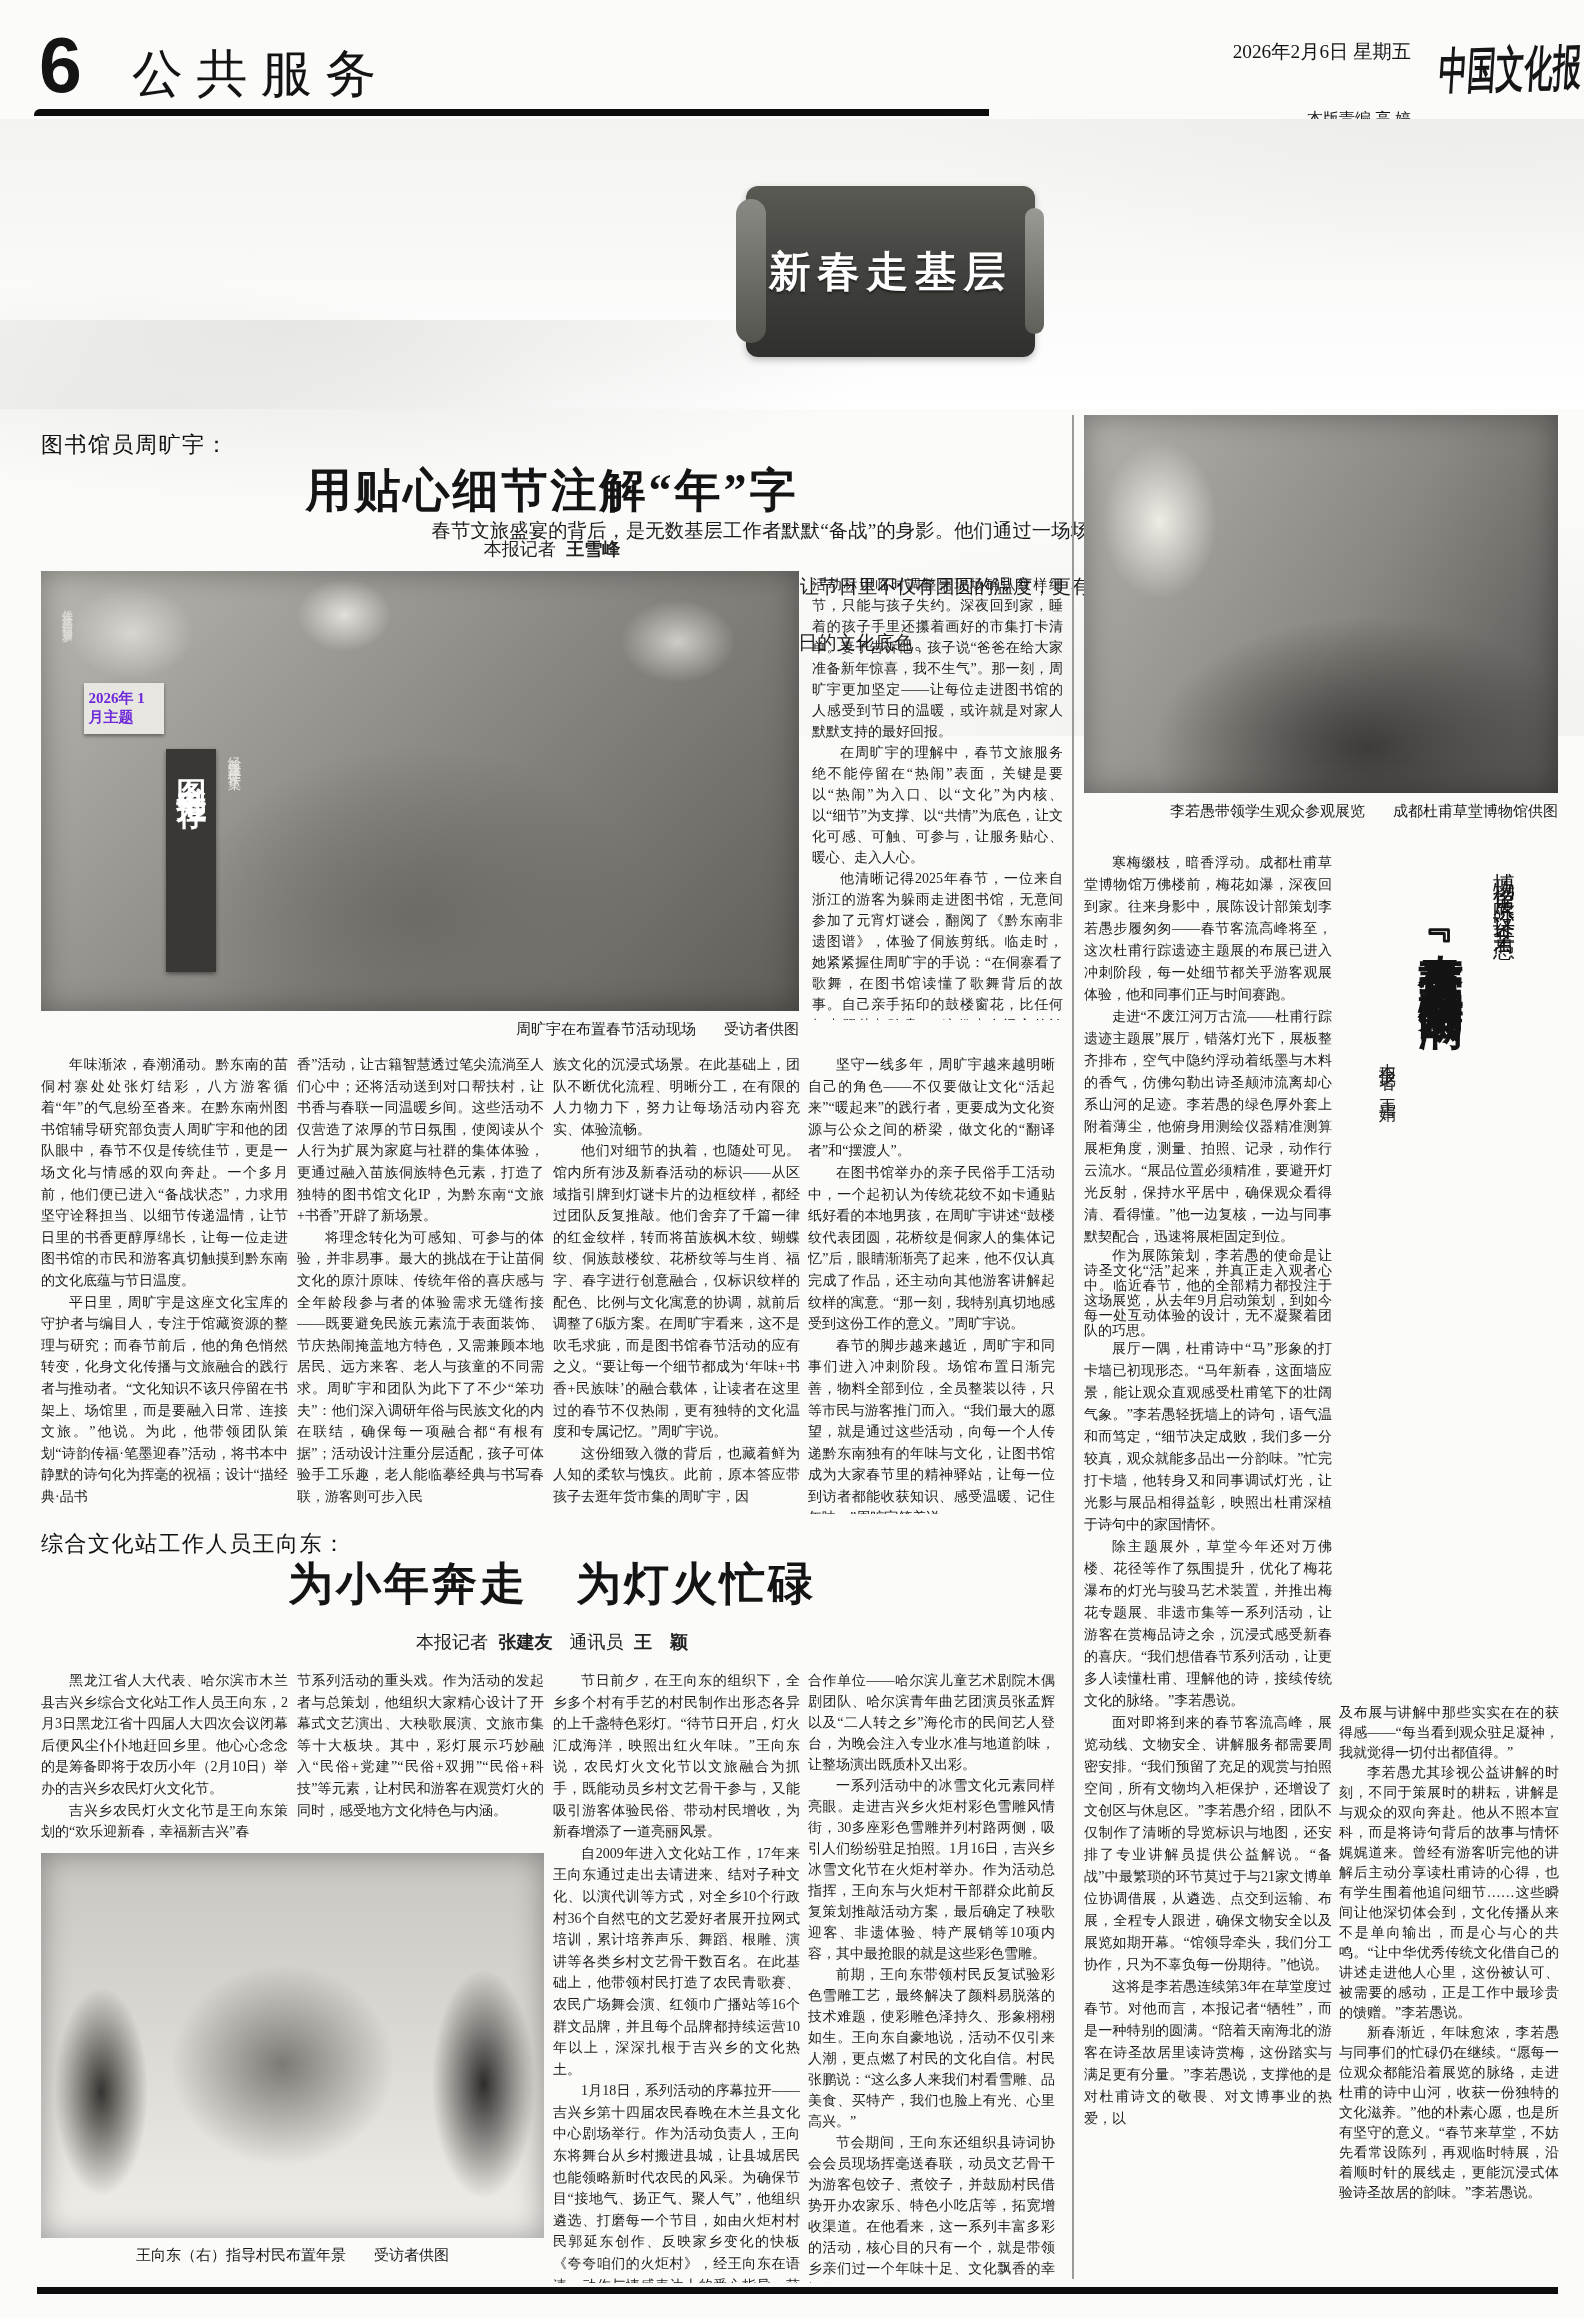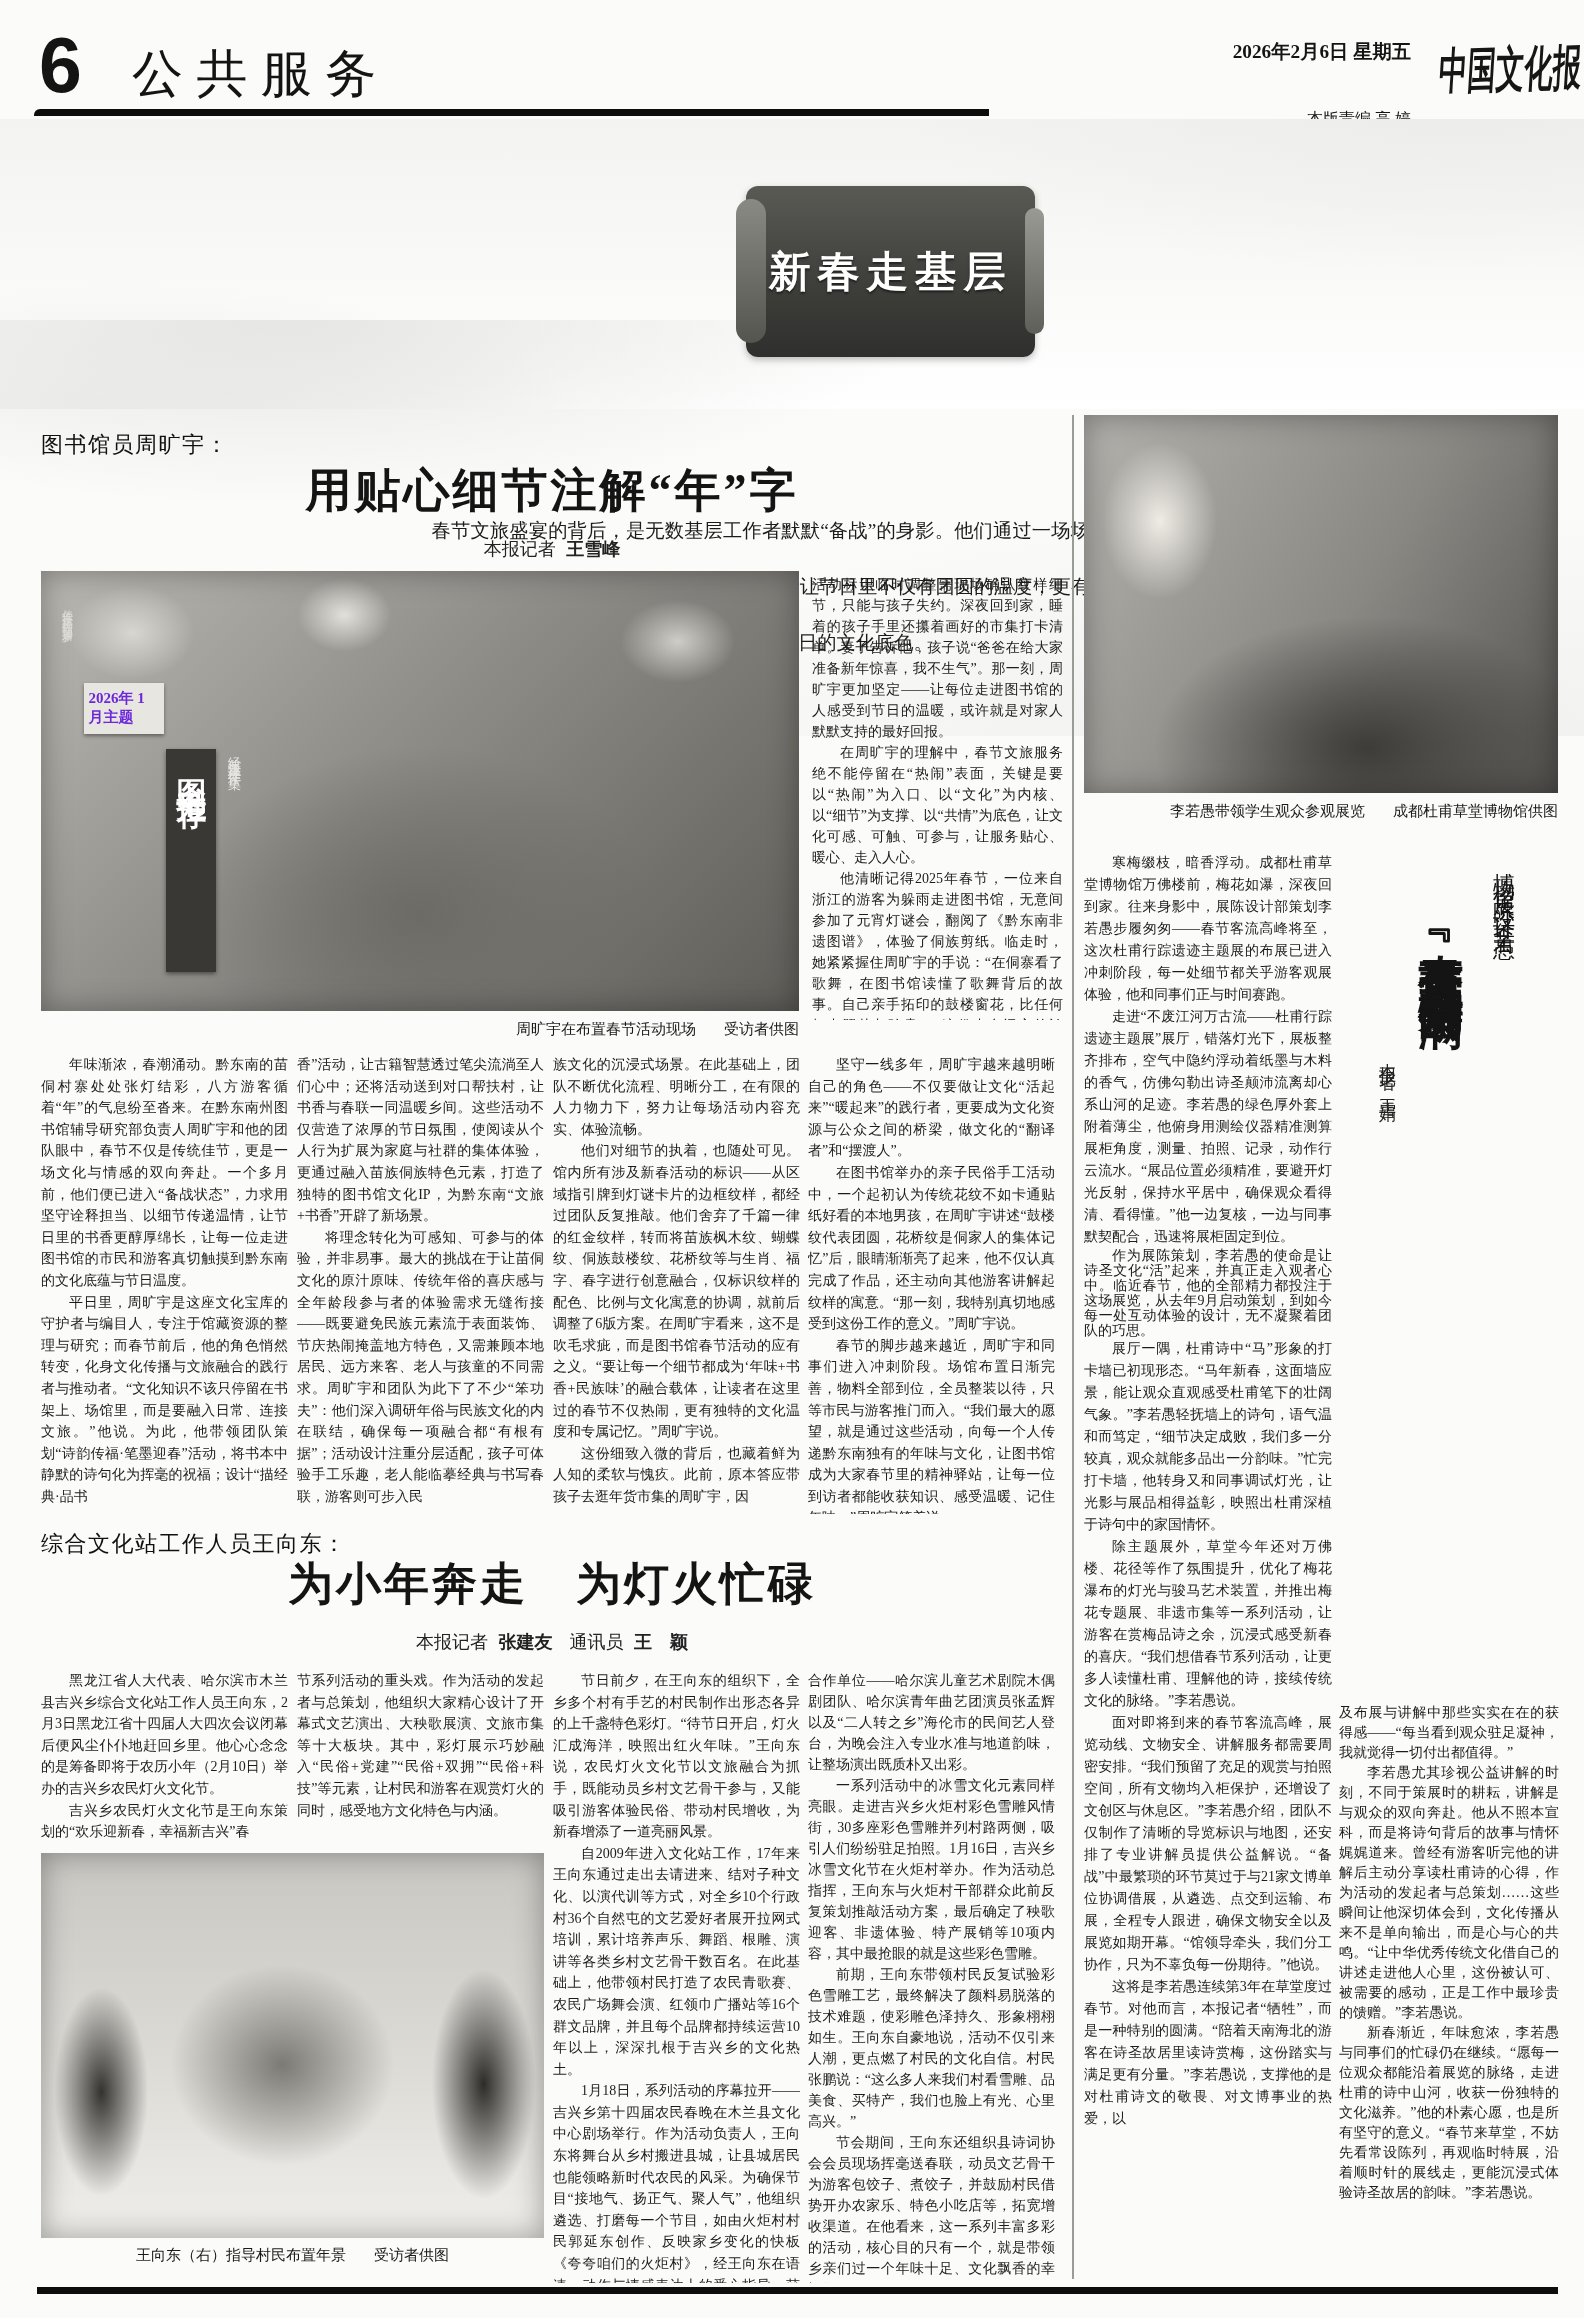--- a/index.html
+++ b/index.html
@@ -8,21 +8,21 @@
     background:#fbfbfa;color:#141414;
     font-family:"Liberation Serif","DejaVu Serif",serif;
     overflow:hidden;
   }
   .abs{position:absolute;}
   
   .pagenum{left:39px;top:27px;font-size:77px;font-weight:700;line-height:77px;font-family:"Liberation Sans","DejaVu Sans",sans-serif;}
   .section{left:132px;top:42px;font-size:51px;font-weight:400;letter-spacing:13.4px;line-height:65px;}
   .header-rule{left:34px;top:109px;width:955px;height:6.7px;background:#0d0d0d;border-top-left-radius:6px;}
   .meta{left:996px;top:40px;width:415px;text-align:right;line-height:23px;}
-  .meta .d1{font-size:19.3px;font-weight:700;text-align:right;}
+  .meta .d1{font-size:19.3px;font-weight:400;text-align:right;}
   .meta .d2{font-size:16px;margin-top:44px;}
   .meta .d3{font-size:16.4px;}
   .masthead{left:1441px;top:39px;width:223px;font-size:49px;font-weight:700;white-space:nowrap;
     transform:scaleX(0.58) skewX(-7deg) rotate(-1deg);transform-origin:left top;color:#161616;}
   
   .deco-band{left:0;top:119px;width:1585px;height:290px;
     background:
       radial-gradient(669px 223px at 8% 110%, #e9e9e7 0%, rgba(233,233,231,0) 70%),
       radial-gradient(818px 268px at 92% -10%, #ececea 0%, rgba(236,236,234,0) 70%),
       linear-gradient(#f3f3f1, #ffffff);}
@@ -193,20 +193,20 @@
     <p style="line-height:22px">寒梅缀枝，暗香浮动。成都杜甫草堂博物馆万佛楼前，梅花如瀑，深夜回到家。往来身影中，展陈设计部策划李若愚步履匆匆——春节客流高峰将至，这次杜甫行踪遗迹主题展的布展已进入冲刺阶段，每一处细节都关乎游客观展体验，他和同事们正与时间赛跑。</p>
     <p style="line-height:22px">走进“不废江河万古流——杜甫行踪遗迹主题展”展厅，错落灯光下，展板整齐排布，空气中隐约浮动着纸墨与木料的香气，仿佛勾勒出诗圣颠沛流离却心系山河的足迹。李若愚的绿色厚外套上附着薄尘，他俯身用测绘仪器精准测算展柜角度，测量、拍照、记录，动作行云流水。“展品位置必须精准，要避开灯光反射，保持水平居中，确保观众看得清、看得懂。”他一边复核，一边与同事默契配合，迅速将展柜固定到位。</p>
     <p style="line-height:15px">作为展陈策划，李若愚的使命是让诗圣文化“活”起来，并真正走入观者心中。临近春节，他的全部精力都投注于这场展览，从去年9月启动策划，到如今每一处互动体验的设计，无不凝聚着团队的巧思。</p>
     <p style="line-height:22px">展厅一隅，杜甫诗中“马”形象的打卡墙已初现形态。“马年新春，这面墙应景，能让观众直观感受杜甫笔下的壮阔气象。”李若愚轻抚墙上的诗句，语气温和而笃定，“细节决定成败，我们多一分较真，观众就能多品出一分韵味。”忙完打卡墙，他转身又和同事调试灯光，让光影与展品相得益彰，映照出杜甫深植于诗句中的家国情怀。</p>
     <p style="line-height:22px">除主题展外，草堂今年还对万佛楼、花径等作了氛围提升，优化了梅花瀑布的灯光与骏马艺术装置，并推出梅花专题展、非遗市集等一系列活动，让游客在赏梅品诗之余，沉浸式感受新春的喜庆。“我们想借春节系列活动，让更多人读懂杜甫、理解他的诗，接续传统文化的脉络。”李若愚说。</p>
     <p style="line-height:22px">面对即将到来的春节客流高峰，展览动线、文物安全、讲解服务都需要周密安排。“我们预留了充足的观赏与拍照空间，所有文物均入柜保护，还增设了文创区与休息区。”李若愚介绍，团队不仅制作了清晰的导览标识与地图，还安排了专业讲解员提供公益解说。“备战”中最繁琐的环节莫过于与21家文博单位协调借展，从遴选、点交到运输、布展，全程专人跟进，确保文物安全以及展览如期开幕。“馆领导牵头，我们分工协作，只为不辜负每一份期待。”他说。</p>
     <p style="line-height:22px">这将是李若愚连续第3年在草堂度过春节。对他而言，本报记者“牺牲”，而是一种特别的圆满。“陪着天南海北的游客在诗圣故居里读诗赏梅，这份踏实与满足更有分量。”李若愚说，支撑他的是对杜甫诗文的敬畏、对文博事业的热爱，以</p>
   </div>
   <div class="abs txtcol" style="left:1339px;top:1703px;width:220px;height:577px;">
     <p class="cont" style="line-height:20px">及布展与讲解中那些实实在在的获得感——“每当看到观众驻足凝神，我就觉得一切付出都值得。”</p>
-    <p style="line-height:20px">李若愚尤其珍视公益讲解的时刻，不同于策展时的耕耘，讲解是与观众的双向奔赴。他从不照本宣科，而是将诗句背后的故事与情怀娓娓道来。曾经有游客听完他的讲解后主动分享读杜甫诗的心得，作为活动的发起者与总策划……这些瞬间让他深切体会到，文化传播从来不是单向输出，而是心与心的共鸣。“让中华优秀传统文化借自己的讲述走进他人心里，这份被认可、被需要的感动，正是工作中最珍贵的馈赠。”李若愚说。</p>
+    <p style="line-height:20px">李若愚尤其珍视公益讲解的时刻，不同于策展时的耕耘，讲解是与观众的双向奔赴。他从不照本宣科，而是将诗句背后的故事与情怀娓娓道来。曾经有游客听完他的讲解后主动分享读杜甫诗的心得，也有学生围着他追问细节……这些瞬间让他深切体会到，文化传播从来不是单向输出，而是心与心的共鸣。“让中华优秀传统文化借自己的讲述走进他人心里，这份被认可、被需要的感动，正是工作中最珍贵的馈赠。”李若愚说。</p>
     <p style="line-height:20px">新春渐近，年味愈浓，李若愚与同事们的忙碌仍在继续。“愿每一位观众都能沿着展览的脉络，走进杜甫的诗中山河，收获一份独特的文化滋养。”他的朴素心愿，也是所有坚守的意义。“春节来草堂，不妨先看常设陈列，再观临时特展，沿着顺时针的展线走，更能沉浸式体验诗圣故居的韵味。”李若愚说。</p>
   </div>
 
   <div class="abs bottom-rule"></div>
 
 </div>
 
 
 </body></html>

